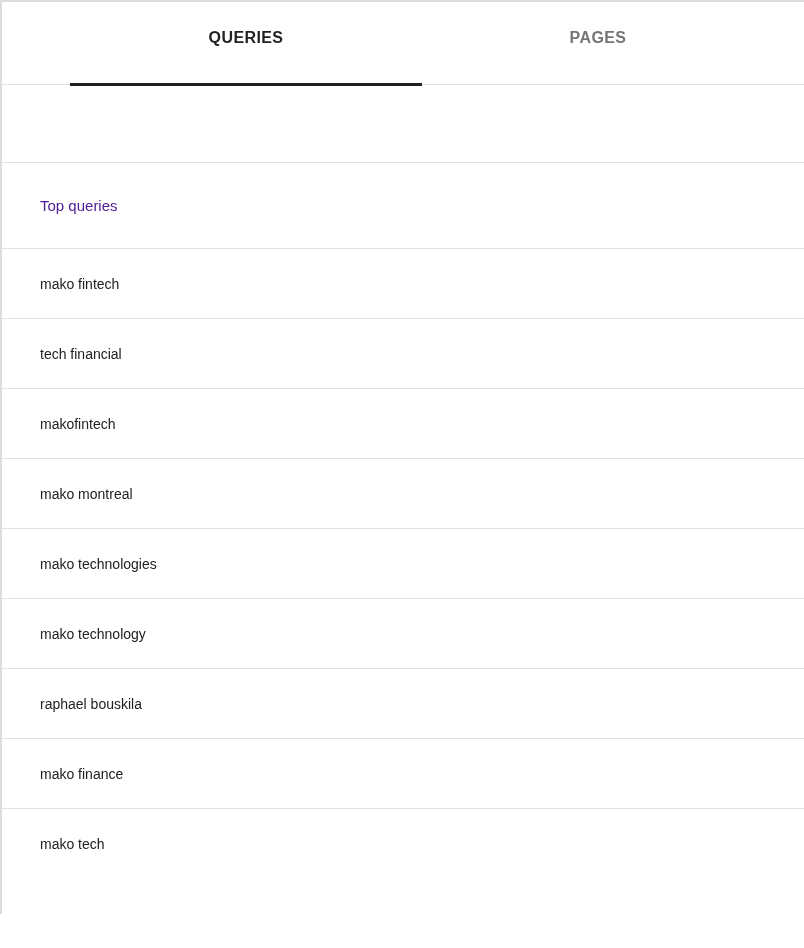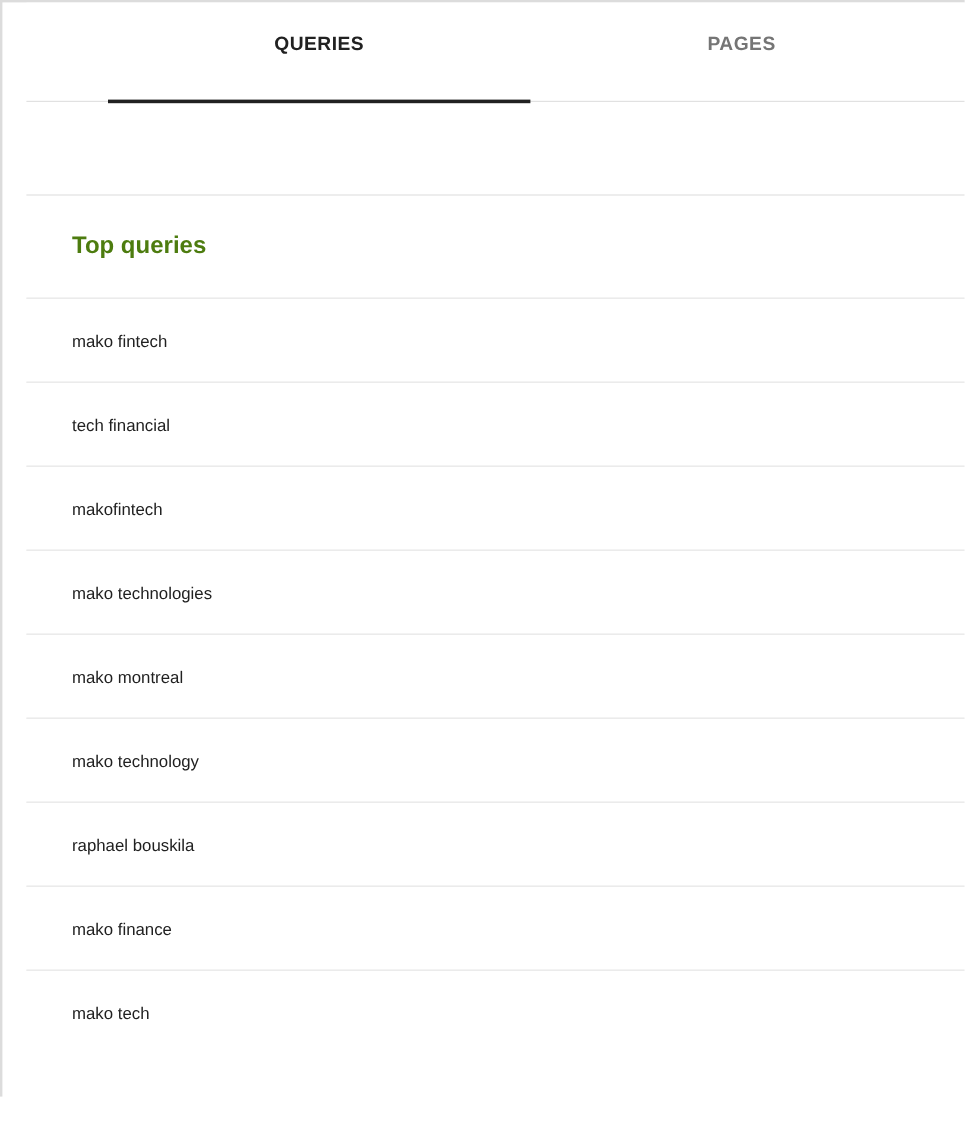--- a/index.html
+++ b/index.html
@@ -8,21 +8,20 @@
     background: #ffffff;
   }
   .panel {
     position: relative;
     width: 804px;
     height: 914px;
     background: #ffffff;
     border-top: 2px solid #dcdcdc;
     border-left: 2px solid #dcdcdc;
     overflow: hidden;
-    padding-left: 20px;
   }
   
   .tabbar {
     display: flex;
     height: 83px;
     padding-left: 68px;
     border-bottom: 1px solid #e1e1e1;
     background: #ffffff;
   }
   .tab {
@@ -58,23 +57,22 @@
   }
   
   .list-header {
     height: 86px;
     display: flex;
     align-items: center;
     padding-left: 38px;
     border-bottom: 1px solid #e1e1e1;
   }
   .list-header .header-label {
-    font-size: 20px;
-    color: #4d7c0f;
-    font-weight: bold;
+    font-size: 15px;
+    color: #4c1d95;
   }
   
   ul.query-list { list-style: none; }
   .query-row {
     height: 70px;
     display: flex;
     align-items: center;
     padding-left: 38px;
     border-bottom: 1px solid #e1e1e1;
     background: #ffffff;
@@ -110,24 +108,24 @@
       <li class="query-row">
       <span class="query-text">mako fintech</span>
     </li>
       <li class="query-row">
       <span class="query-text">tech financial</span>
     </li>
       <li class="query-row">
       <span class="query-text">makofintech</span>
     </li>
       <li class="query-row">
-      <span class="query-text">mako technologies</span>
+      <span class="query-text">mako montreal</span>
     </li>
       <li class="query-row">
-      <span class="query-text">mako montreal</span>
+      <span class="query-text">mako technologies</span>
     </li>
       <li class="query-row">
       <span class="query-text">mako technology</span>
     </li>
       <li class="query-row">
       <span class="query-text">raphael bouskila</span>
     </li>
       <li class="query-row">
       <span class="query-text">mako finance</span>
     </li>

